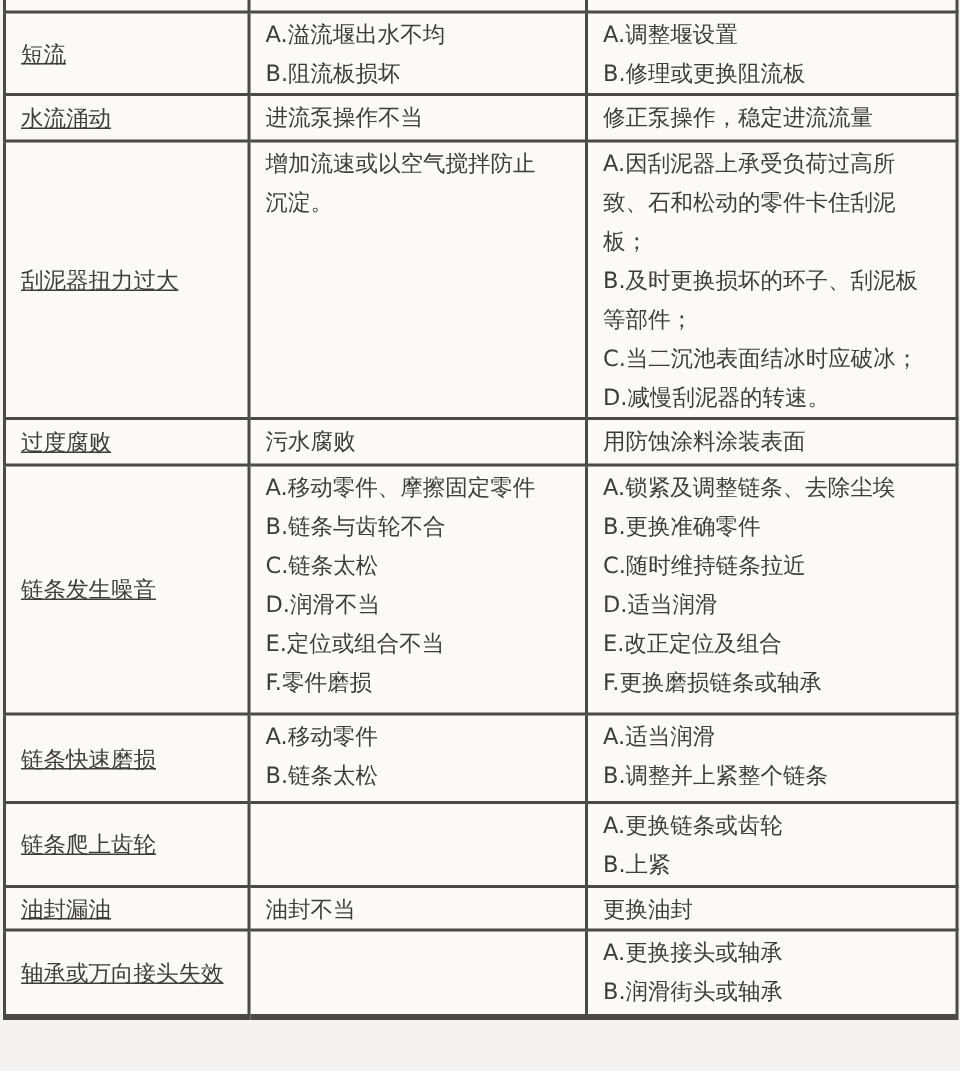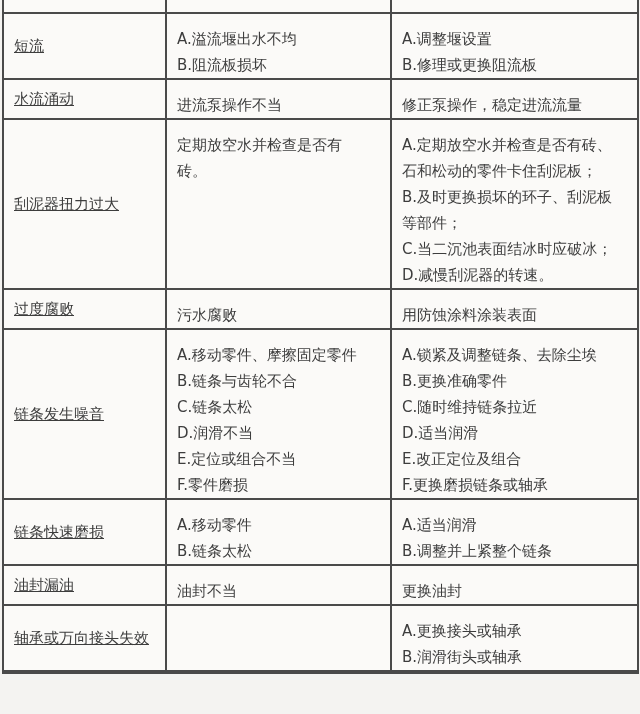--- a/index.html
+++ b/index.html
@@ -21,21 +21,21 @@
     width:635px;
     border-collapse:collapse;
     table-layout:fixed;
   }
   td{
     border:2px solid var(--border);
     background:var(--cellbg);
     color:var(--text);
     font-size:15px;
     vertical-align:top;
-    padding:12px 10px 0 10px;
+    padding:1px 10px 0 10px;
     overflow:hidden;
   }
   td.c1{vertical-align:middle;padding:0 16px 0 10px;text-decoration:underline;}
   td.c2{padding-right:26px;}
   td.c3{padding-right:14px;}
   .line{line-height:26px;}
   tr.r0{height:8px;}
   tr.r0 td{border-top:0;}
   tr.r1{height:55px;}
   tr.r2{height:31px;}
@@ -93,24 +93,24 @@
         </td>
       </tr>
 
 
 
       <tr class="r5">
         <td class="c1">
           <div class="line">刮泥器扭力过大</div>
         </td>
         <td class="c2">
-          <div class="line">定期放空水并检查是否有砖。</div>
+          <div class="line">增加流速或以空气搅拌防止沉淀。</div>
         </td>
         <td class="c3">
-          <div class="line">A.定期放空水并检查是否有砖、石和松动的零件卡住刮泥板；</div>
+          <div class="line">A.因刮泥器上承受负荷过高所致、石和松动的零件卡住刮泥板；</div>
           <div class="line">B.及时更换损坏的环子、刮泥板等部件；</div>
           <div class="line">C.当二沉池表面结冰时应破冰；</div>
           <div class="line">D.减慢刮泥器的转速。</div>
         </td>
       </tr>
 
       <tr class="r6">
         <td class="c1">
           <div class="line">过度腐败</div>
         </td>
@@ -151,20 +151,30 @@
         <td class="c2">
           <div class="line">A.移动零件</div>
           <div class="line">B.链条太松</div>
         </td>
         <td class="c3">
           <div class="line">A.适当润滑</div>
           <div class="line">B.调整并上紧整个链条</div>
         </td>
       </tr>
 
+      <tr class="r9">
+        <td class="c1">
+          <div class="line">链条爬上齿轮</div>
+        </td>
+        <td class="c2"></td>
+        <td class="c3">
+          <div class="line">A.更换链条或齿轮</div>
+          <div class="line">B.上紧</div>
+        </td>
+      </tr>
 
       <tr class="r10">
         <td class="c1">
           <div class="line">油封漏油</div>
         </td>
         <td class="c2">
           <div class="line">油封不当</div>
         </td>
         <td class="c3">
           <div class="line">更换油封</div>

